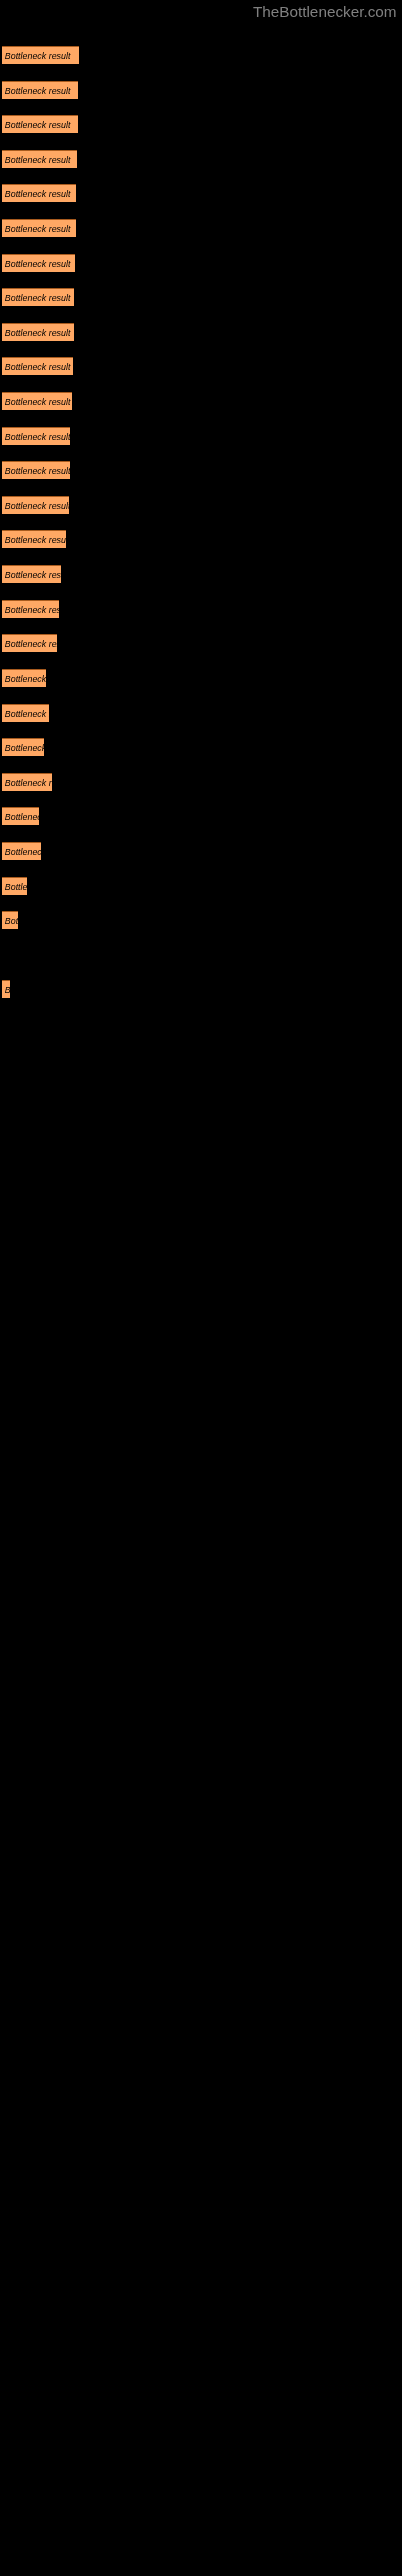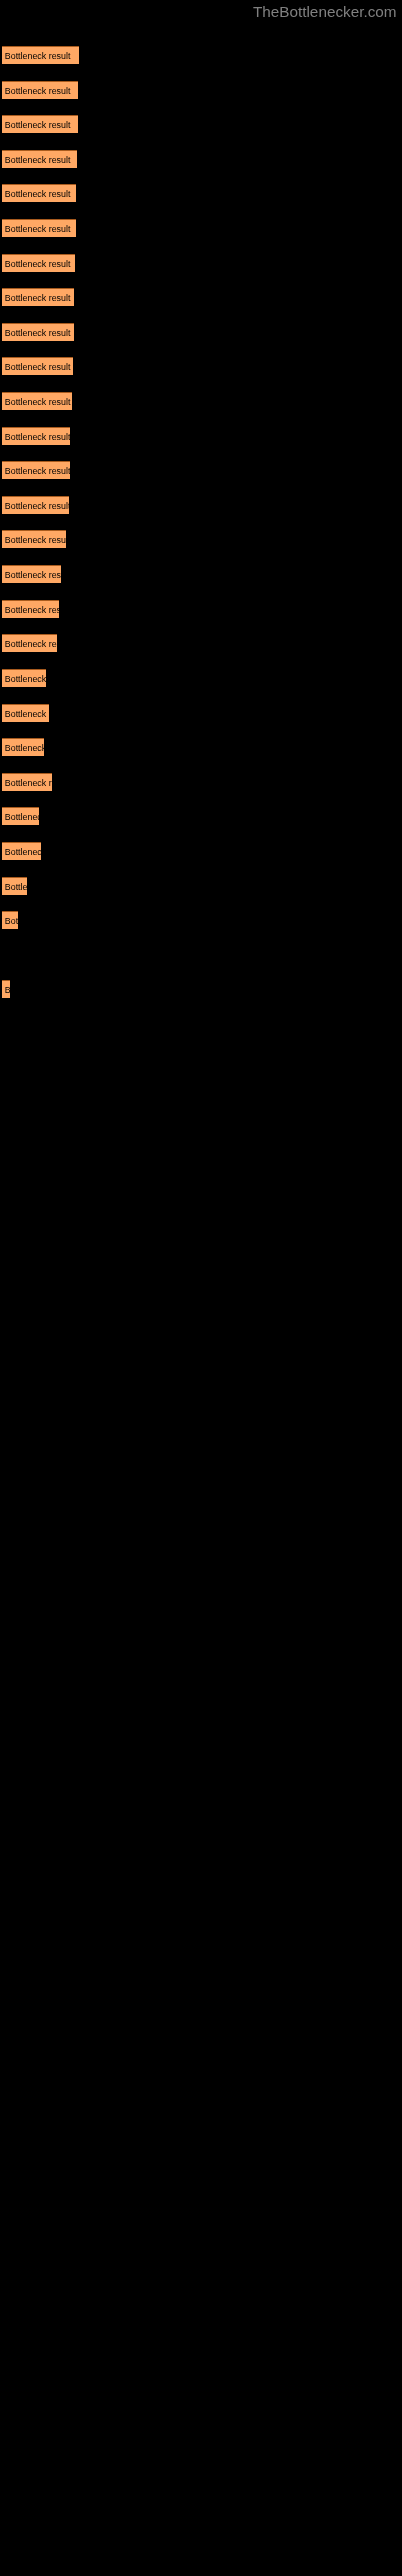--- a/index.html
+++ b/index.html
@@ -51,20 +51,21 @@
   .bar-label{
     display:block;
     position:absolute;
     left:3.2px;
     top:1.6px;
     font-size:8.9px;
     line-height:14.5px;
     color:#000000;
     white-space:nowrap;
     pointer-events:none;
+    font-style:italic;
   }
 </style>
 </head>
 <body>
 
 <div id="page">
 
   <div id="site-title">TheBottlenecker.com</div>
 
   <div id="chart">

